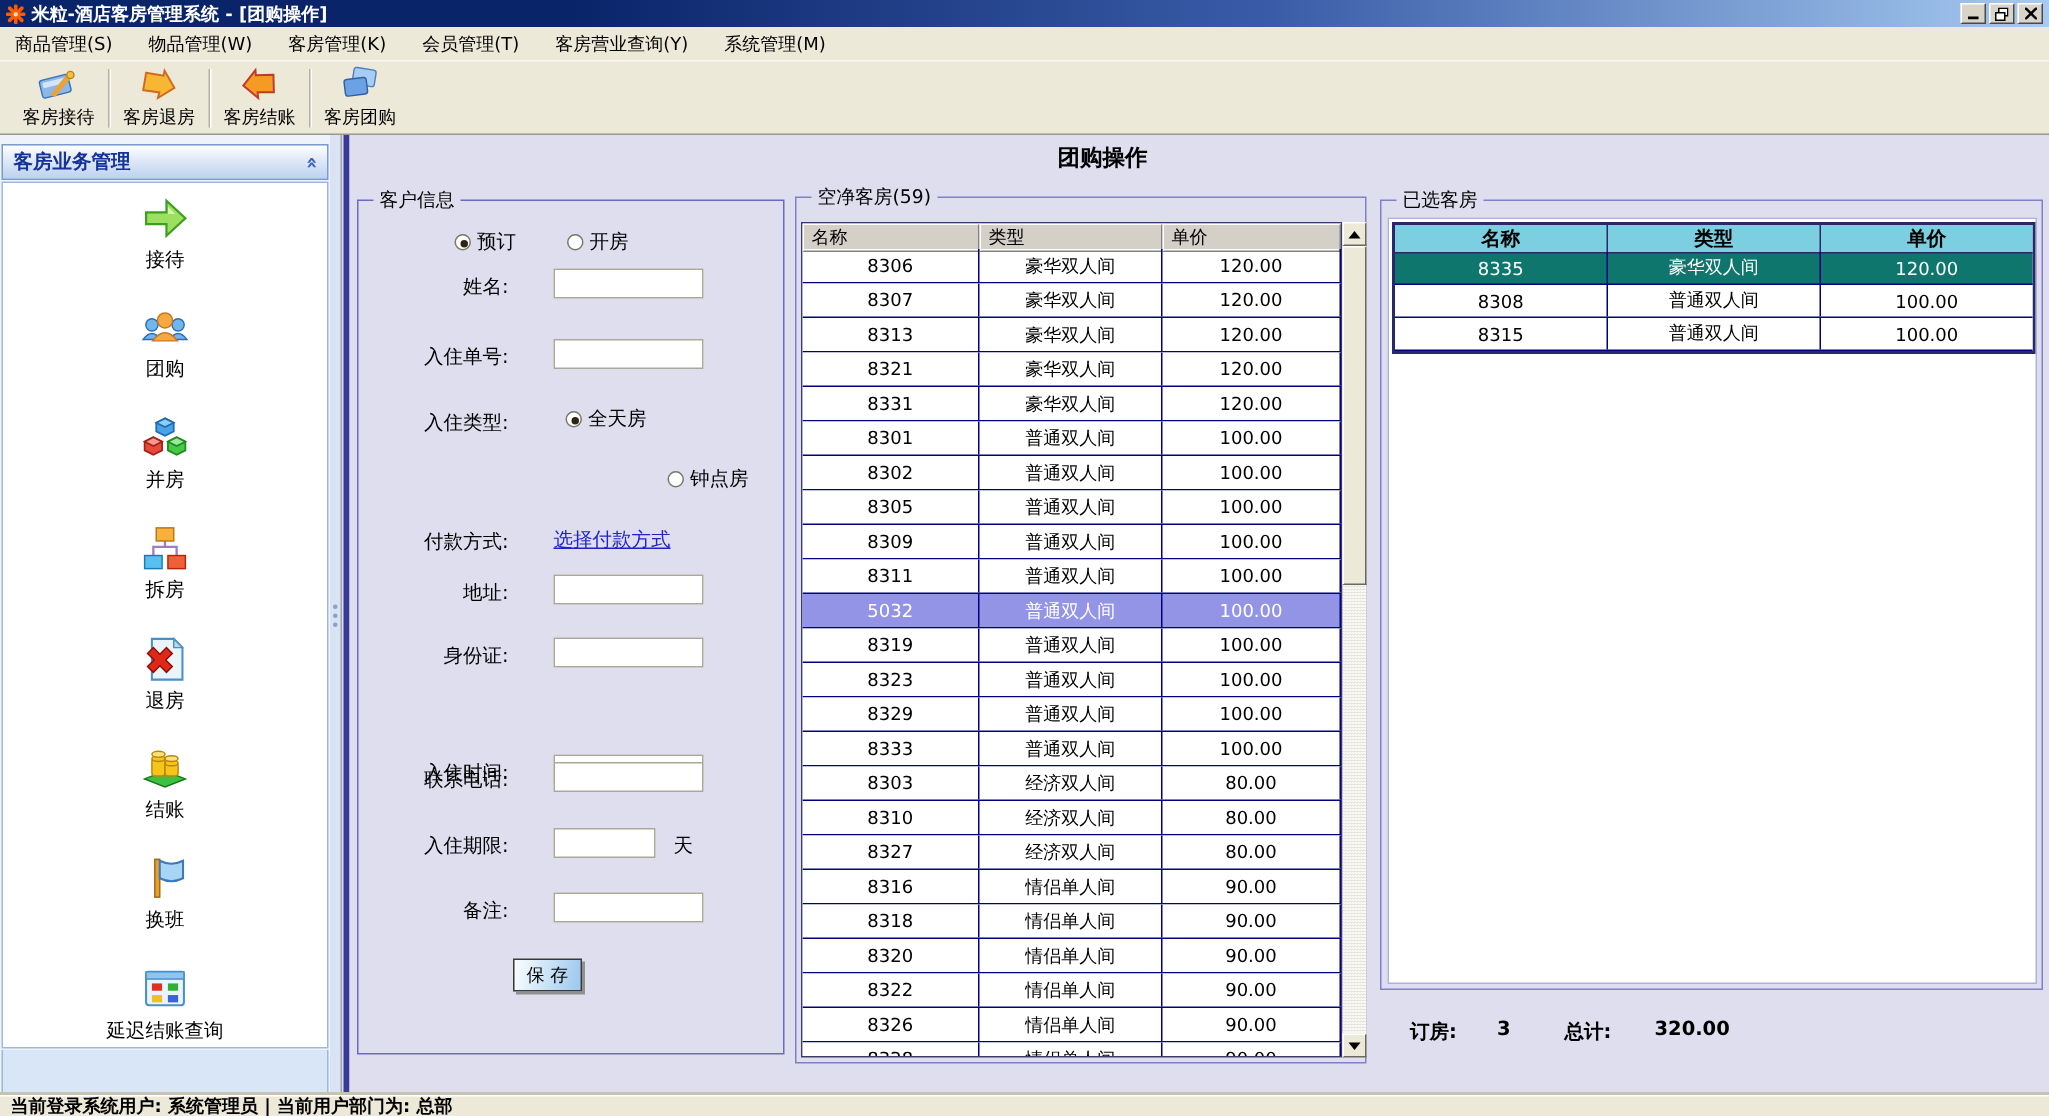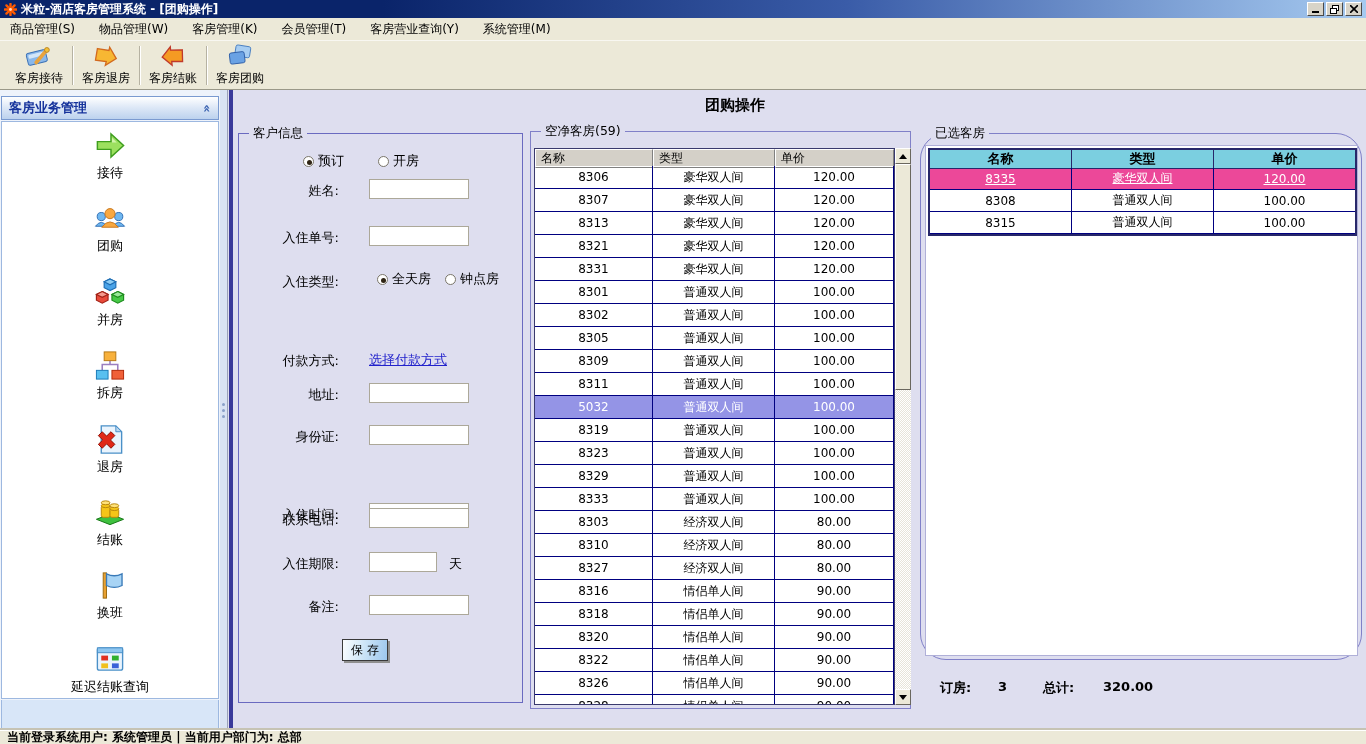--- a/index.html
+++ b/index.html
@@ -97,30 +97,30 @@
     background-size:2px 2px; }
   .sc-btn { position:absolute; left:0; width:16px; height:16px; background:#ece9d8;
     border:1px solid; border-color:#ffffff #6a675e #6a675e #ffffff; display:flex; align-items:center; justify-content:center; }
   .sc-up { top:0; } .sc-down { bottom:0; }
   .arr { width:0; height:0; border-left:4px solid transparent; border-right:4px solid transparent; }
   .arr.up { border-bottom:5px solid #000; } .arr.down { border-top:5px solid #000; }
   .sc-thumb { position:absolute; left:0; top:16px; width:16px; height:226px; background:#ece9d8;
     border:1px solid; border-color:#ffffff #6a675e #6a675e #ffffff; }
 
   
-  .fs-selected { left:687px; top:43px; width:442px; height:527px; border-color:#8080c8;border-radius:26px; }
+  .fs-selected { left:687px; top:43px; width:442px; height:527px; border-color:#8080c8; }
   .sel-white { position:absolute; left:4px; top:11px; width:433px; height:511px; background:#fff;
     border:1px solid #b0b0d8; }
   .sel-table { position:absolute; left:7px; top:14px; width:429px; border:2px solid #28286a; background:#fff; }
   .thead2 { display:grid; grid-template-columns:142px 142px 141px; height:18px; background:#7bcfe0; }
   .th2 { border-right:1px solid #28286a; border-bottom:1px solid #28286a; display:flex; align-items:center;
     justify-content:center; font-weight:bold; font-size:13px; }
   .trow2 { display:grid; grid-template-columns:142px 142px 141px; height:22px; background:#fff;
     border-bottom:1px solid #000080; }
-  .trow2.sel { background:#ec4899; color:#fff;text-decoration:underline; }
+  .trow2.sel { background:#0f766e; color:#fff; }
 
   
   .summary { position:absolute; left:0; top:589px; width:100%; height:20px; font-size:13px; font-weight:bold; }
   .summary span { position:absolute; top:0; }
   .sum-rooms-label { left:707px; } .sum-rooms-value { left:765px; }
   .sum-total-label { left:810px; } .sum-total-value { left:870px; }
 
   
   .statusbar { position:absolute; left:0; top:730px; width:1366px; height:14px; background:#ece9d8;
     border-top:1px solid #ffffff; box-shadow:0 -2px 0 #c6c3b4; display:flex; align-items:center;
@@ -356,21 +356,21 @@
     <div class="frow" style="top:92px;">
       <span class="flabel">入住单号:</span>
       <input class="finput" value="" style="">
     </div>
 
     <div class="frow" style="top:136px;">
       <span class="flabel">入住类型:</span>
       <span style="position:absolute;left:138px;">
         <span class="radio checked"></span><span class="radio-label">全天房</span>
       </span>
-      <span style="position:absolute;left:206px;">
+      <span style="position:absolute;left:206px;margin-top:40px;">
         <span class="radio"></span><span class="radio-label">钟点房</span>
       </span>
     </div>
 
 
     <div class="frow" style="top:215px;">
       <span class="flabel">付款方式:</span>
       <span class="pay-link">选择付款方式</span>
     </div>
 

